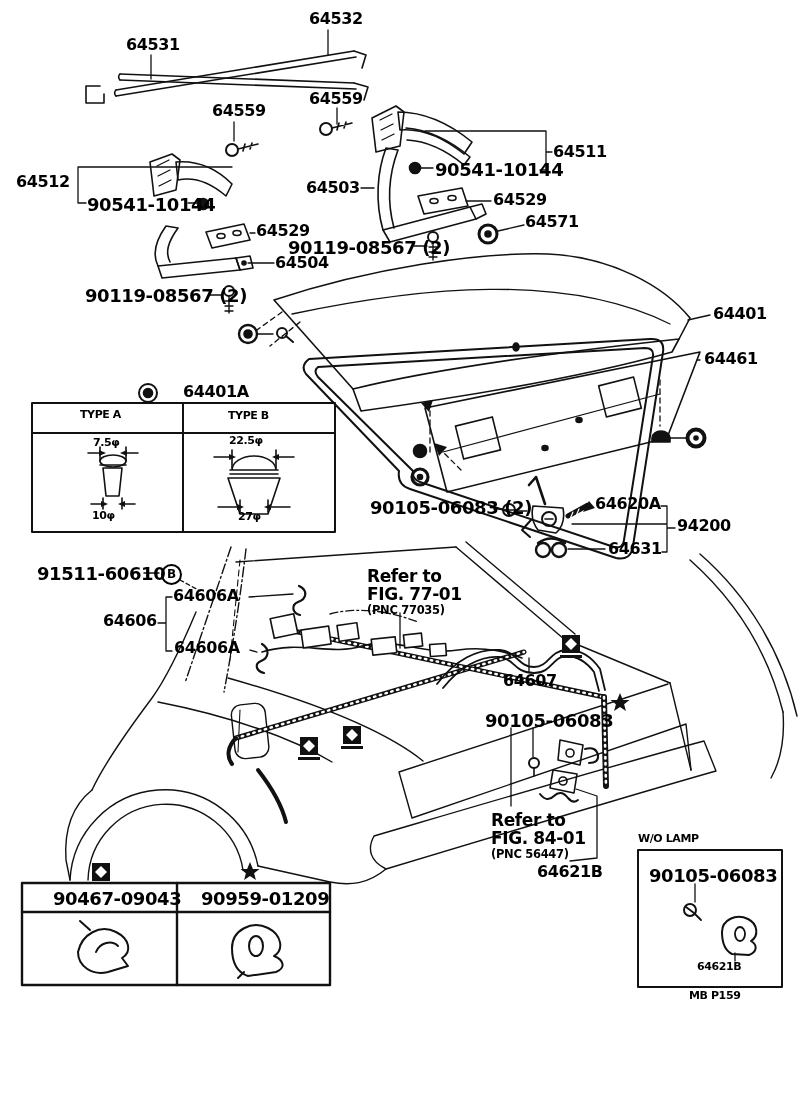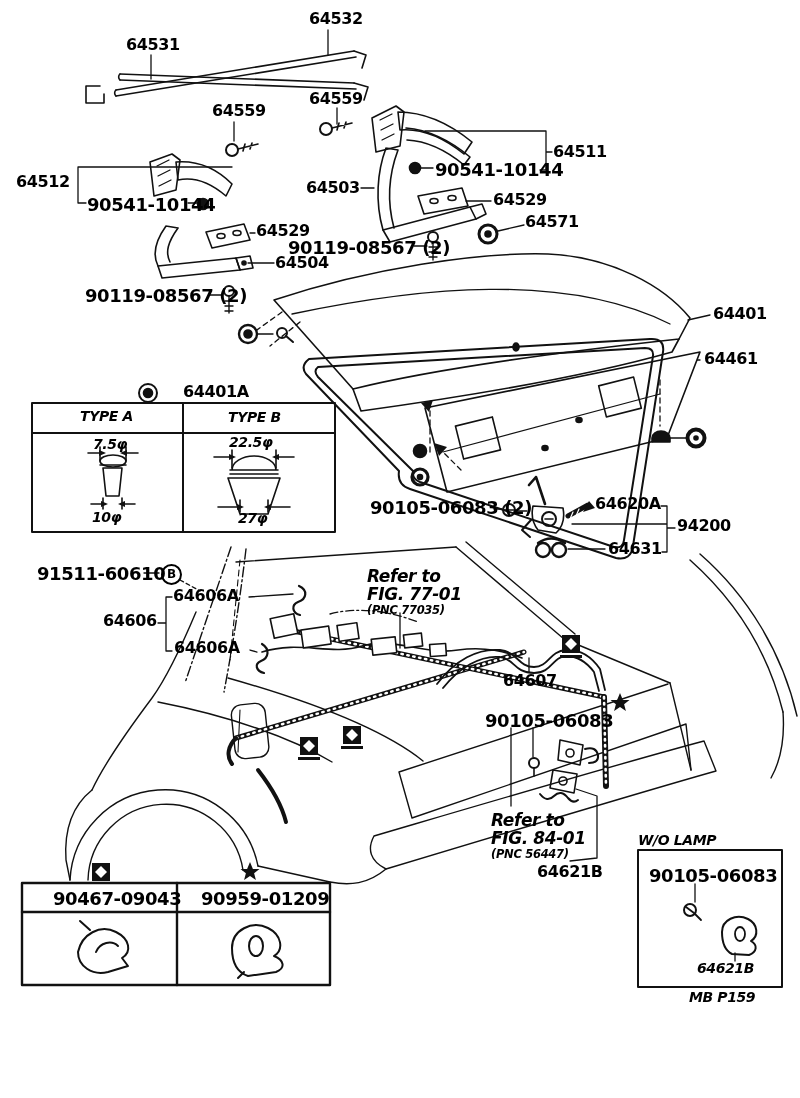--- a/index.html
+++ b/index.html
@@ -2,23 +2,23 @@
 <html><head>
 <meta charset="utf-8">
 <style>
   html,body{margin:0;padding:0;background:#fff;}
   .stage{position:relative;width:800px;height:1098px;background:#fff;overflow:hidden;
          font-family:"DejaVu Sans",sans-serif;}
   svg.art{position:absolute;left:0;top:0;}
   .lbl{position:absolute;font-weight:bold;color:#000;white-space:nowrap;line-height:1.02;
        letter-spacing:-0.4px;}
   .s16{font-size:16px;}
-  .s15{font-size:14px;font-style:italic;}
+  .s15{font-size:11px;}
   .s14{font-size:18px;}
-  .note{line-height:1.05;font-style:italic;}
+  .note{line-height:1.05;}
   .note .big{font-size:17px;display:block;}
   .note .small{font-size:11.5px;display:block;letter-spacing:-0.3px;}
   .cb{position:absolute;width:17px;height:17px;border:2px solid #000;border-radius:50%;
       font-size:12px;font-weight:bold;text-align:center;line-height:16px;}
 </style>
 </head>
 <body>
 
 <div class="stage">
 

